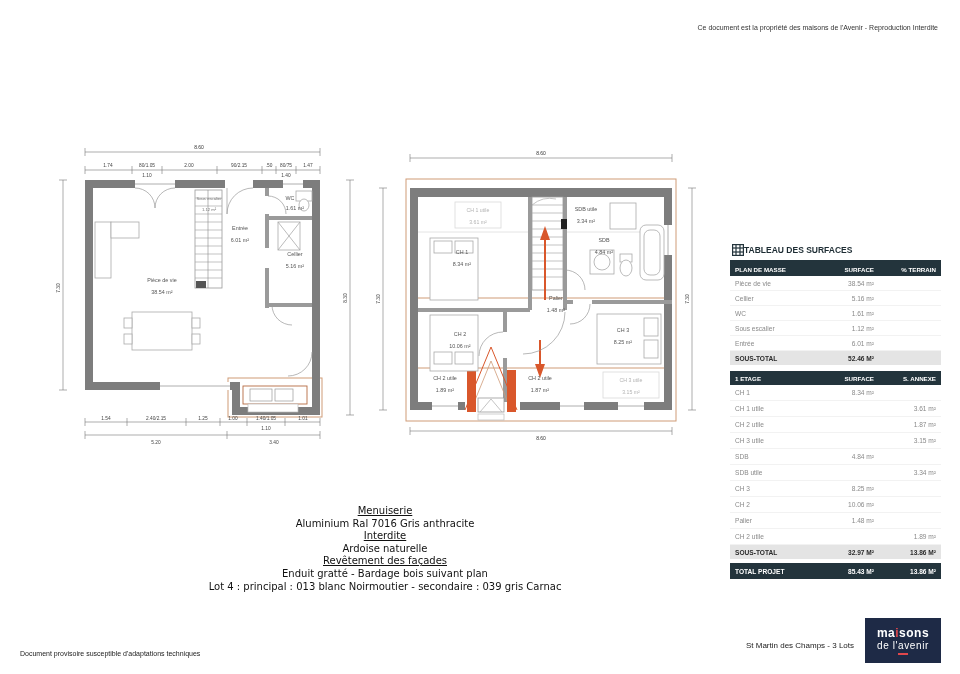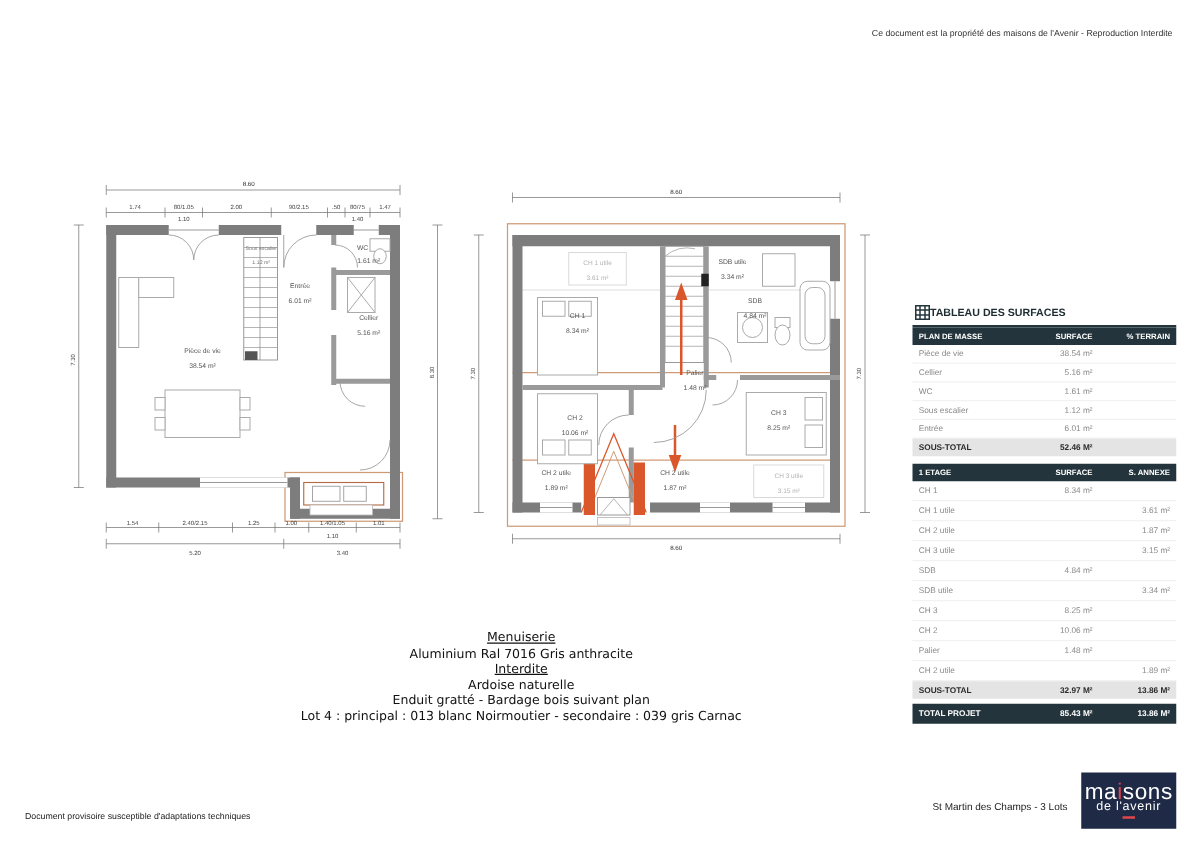--- a/index.html
+++ b/index.html
@@ -23,28 +23,28 @@
         font-size:6.6px;padding:0 5px;height:14px;color:#8a8a8a;border-bottom:1px solid #f2f2f2;}
   .srow2{height:15px;}
   .shead{background:#23343c;color:#fff;font-weight:bold;height:14px;font-size:6.2px;border-bottom:none;}
   .sub{background:#e4e4e4;font-weight:bold;color:#2b2b2b;height:14px;border-bottom:none;}
   .stotal{background:#23343c;color:#fff;font-weight:bold;height:16px;border-bottom:none;}
   .c2,.c3{text-align:right;}
   .gap6{height:6px;}
   .gap4{height:4px;}
   
   .notes{position:absolute;left:0;top:505px;width:770px;text-align:center;
-         font-family:"DejaVu Sans",sans-serif;font-size:10px;line-height:12.6px;color:#111;padding-left:32px;}
+         font-family:"DejaVu Sans",sans-serif;font-size:10px;line-height:12.6px;color:#111;}
   .notes .u{text-decoration:underline;}
   
   .foot-left{position:absolute;left:20px;top:650px;font-size:7px;color:#222;}
   .foot-proj{position:absolute;right:106px;top:641px;font-size:8px;color:#222;}
   .logo{position:absolute;left:865px;top:618px;width:76px;height:45px;background:#1e2a46;
         display:flex;flex-direction:column;align-items:center;justify-content:center;}
-  .logo-word{color:#fff;font-weight:normal;font-size:18px;line-height:13px;letter-spacing:.5px;}
+  .logo-word{color:#fff;font-weight:bold;font-size:12px;line-height:13px;letter-spacing:.5px;}
   .logo-word .i{color:#e0474c;font-style:normal;}
   .logo-sub{color:#fff;font-size:10px;letter-spacing:.6px;}
   .logo-dot{width:10px;height:2px;background:#e0474c;margin-top:2px;}
 </style>
 </head>
 <body>
 
 <div class="page">
 
   <div class="copyright">Ce document est la propriété des maisons de l'Avenir  - Reproduction Interdite</div>
@@ -442,20 +442,21 @@
       <span class="c2">85.43 M²</span>
       <span class="c3">13.86 M²</span>
     </div>
   </div>
 
   <div class="notes">
     <div class="u">Menuiserie</div>
     <div>Aluminium Ral 7016 Gris anthracite</div>
     <div class="u">Interdite</div>
     <div>Ardoise naturelle</div>
+    <div class="u">Revêtement des façades</div>
     <div>Enduit gratté - Bardage bois suivant plan</div>
     <div>Lot 4 : principal : 013 blanc Noirmoutier - secondaire : 039 gris Carnac</div>
   </div>
 
   <div class="foot-left">Document provisoire susceptible d'adaptations techniques</div>
   <div class="foot-proj">St Martin des Champs - 3 Lots</div>
   <div class="logo">
     <div class="logo-word"><span>ma</span><span class="i">i</span><span>sons</span></div>
     <div class="logo-sub">de l'avenir</div>
     <div class="logo-dot"></div>

